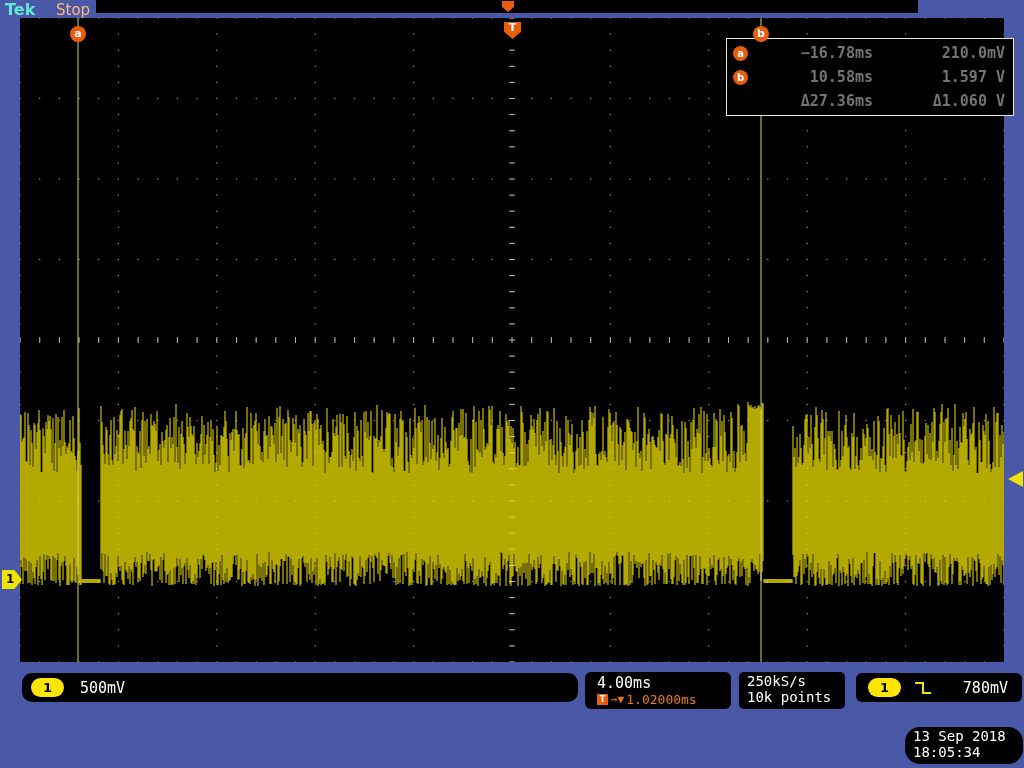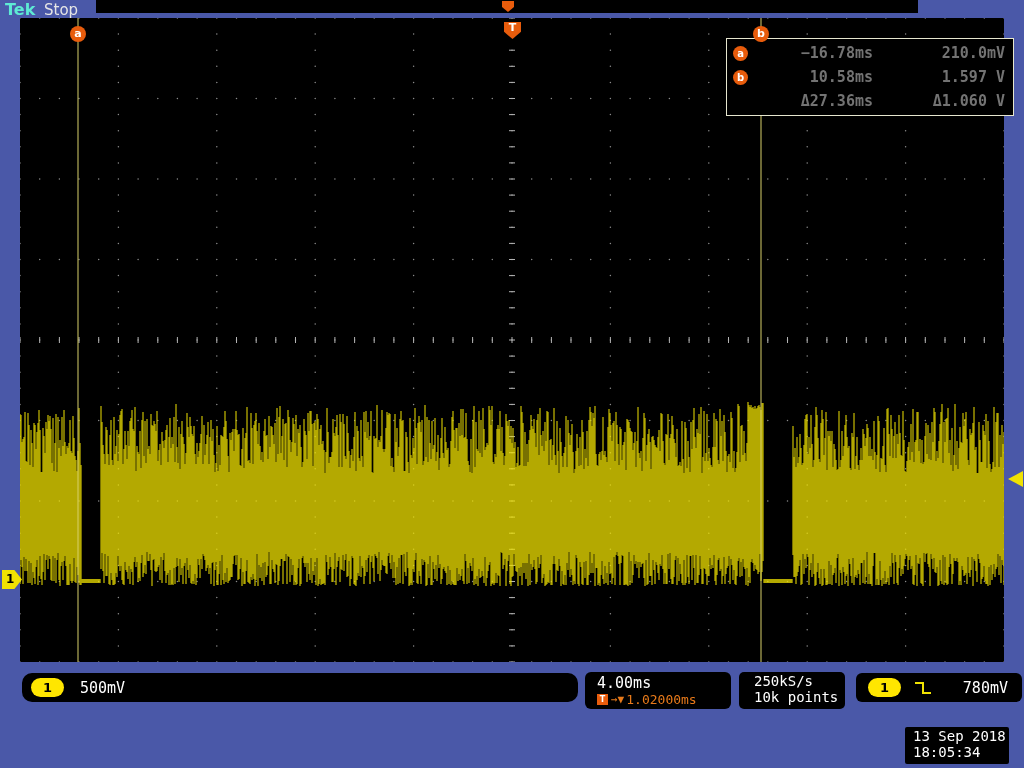--- a/index.html
+++ b/index.html
@@ -1,19 +1,19 @@
 <!DOCTYPE html>
 <html><head>
 <meta charset="utf-8">
 <style>
   *{margin:0;padding:0;box-sizing:border-box}
   html,body{width:1024px;height:768px}
   body{position:relative;overflow:hidden;background:#4a58a8;font-family:"DejaVu Sans Mono",monospace}
   .brand{position:absolute;left:5px;top:0;color:#5eead4;font:bold 16px "DejaVu Sans",sans-serif}
-  .acq-status{position:absolute;left:44px;top:1px;color:#e5e5e5;font:15px "DejaVu Sans",sans-serif}
+  .acq-status{position:absolute;left:56px;top:1px;color:#fdba74;font:15px "DejaVu Sans",sans-serif}
   .top-bar{position:absolute;left:96px;top:0;width:822px;height:13px;background:#000}
   .top-trig{position:absolute;left:406px;top:1px;width:12px;height:11px;background:#e85c0c;
             clip-path:polygon(0 0,100% 0,100% 55%,50% 100%,0 55%)}
   .graticule{position:absolute;left:20px;top:18px;width:984px;height:644px;background:#000}
   #scope-svg{position:absolute;left:0;top:0;display:block}
   .trig-marker{position:absolute;left:484px;top:4px;width:17px;height:17px;background:#e85c0c;
                clip-path:polygon(0 0,100% 0,100% 58%,50% 100%,0 58%);
                color:#fff;font:bold 11px "DejaVu Sans",sans-serif;text-align:center;line-height:12px}
   .cursor-label{position:absolute;top:8px;width:16px;height:16px;border-radius:50%;background:#e85c0c;
                 color:#fff;font:bold 11px "DejaVu Sans",sans-serif;text-align:center;line-height:16px}
@@ -32,26 +32,26 @@
   .white{font:15px "DejaVu Sans Mono",monospace;color:#fff}
   .ch1-box{left:22px;top:673px;width:556px;height:29px;border-radius:10px;display:flex;
            align-items:center;gap:16px;padding-left:9px}
   .ch-badge{width:33px;height:19px;border-radius:10px;background:#ffe600;color:#000;
             font:bold 13px "DejaVu Sans",sans-serif;display:flex;align-items:center;justify-content:center}
   .hbox{left:585px;top:672px;width:146px;height:37px;border-radius:6px;padding:2px 0 0 12px}
   .delay-row{display:flex;align-items:center;gap:2px;color:#e87a1a;font:13px "DejaVu Sans Mono",monospace}
   .mini-t{width:11px;height:11px;background:#e85c0c;color:#fff;font:bold 8px "DejaVu Sans",sans-serif;
           text-align:center;line-height:11px;margin-right:1px}
   .arrow-glyph{font-size:11px}
-  .acqbox{left:739px;top:672px;width:106px;height:37px;border-radius:5px;padding:1px 0 0 15px;line-height:17px}
+  .acqbox{left:739px;top:672px;width:106px;height:37px;border-radius:5px;padding:1px 0 0 8px;line-height:17px}
   .acqbox .white{font-size:14px}
   .trigbox{left:856px;top:673px;width:166px;height:29px;border-radius:6px;display:flex;
            align-items:center;gap:12px;padding:0 14px 0 12px}
   .trigbox .white{margin-left:auto}
-  .datebox{left:905px;top:727px;width:104px;height:37px;border-radius:2px;padding:1px 0 4px 8px;line-height:17px}
+  .datebox{left:905px;top:727px;width:118px;height:37px;border-radius:15px;padding:1px 0 4px 8px;line-height:17px}
   .datebox .white{font-size:14px}
 </style>
 </head>
 <body>
 
 <div>
 
   <span class="brand">Tek</span>
   <span class="acq-status">Stop</span>
   <div class="top-bar"></div>

